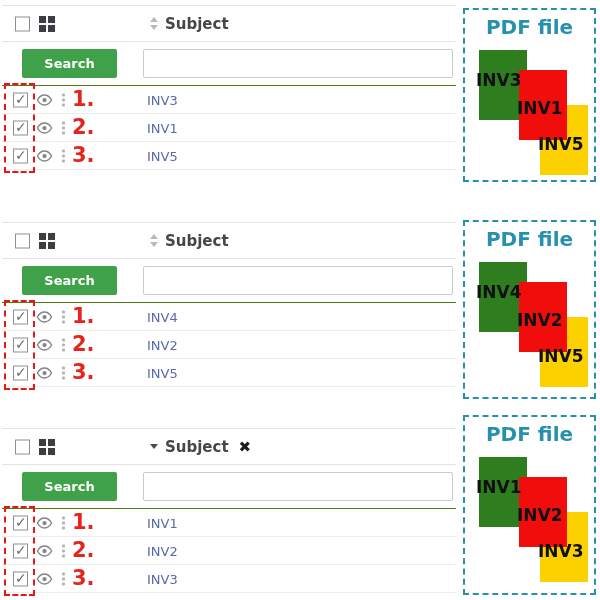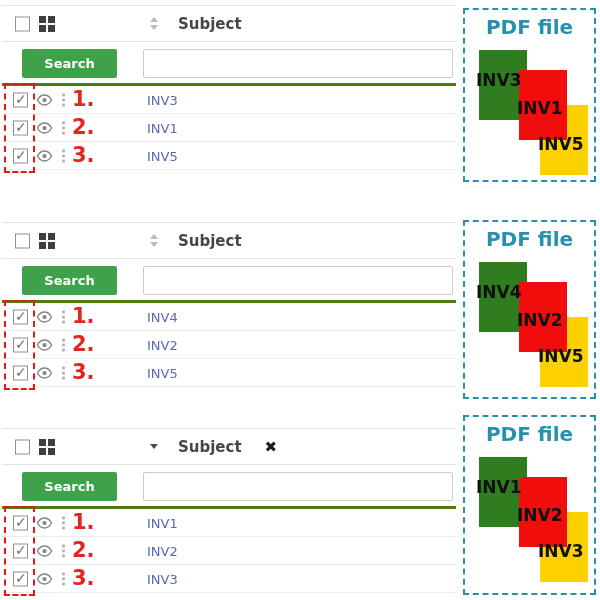--- a/index.html
+++ b/index.html
@@ -9,36 +9,36 @@
 
   .panel { position:absolute; left:0; width:600px; }
   .p1 { top:3px;   height:200px; }
   .p2 { top:218px; height:192px; }
   .p3 { top:412px; height:188px; }
 
   
   .tbl { position:absolute; left:2px; width:454px; }
   .p1 .tbl { top:2px; } .p2 .tbl { top:4px; } .p3 .tbl { top:16px; }
   .thead { position:relative; height:37px; border-top:1px solid #e4e4e4; border-bottom:1px solid #e4e4e4; }
-  .srow  { position:relative; height:44px; border-bottom:3px solid #4d7c0f; }
+  .srow  { position:relative; height:44px; border-bottom:1px solid #4d7c0f; }
   .drow  { position:relative; height:28px; border-bottom:1px solid #ececec; }
 
   .cb { position:absolute; top:50%; transform:translateY(-50%); width:15px; height:15px;
         border:1px solid #909090; background:#fff; }
   .thead .cb { left:13px; } .drow .cb { left:11px; }
   .cb.checked::after { content:"✓"; position:absolute; left:1px; top:-3px;
         font-size:14px; color:#6f6f6f; }
 
   .grid-icon { position:absolute; left:37px; top:50%; transform:translateY(-50%);
         width:16px; height:16px; display:grid; grid-template-columns:7px 7px;
         grid-template-rows:7px 7px; gap:2px; }
   .grid-icon i { background:#3e3e42; }
 
   .col-head { position:absolute; left:148px; top:50%; transform:translateY(-50%);
-        display:flex; align-items:center; gap:20px; font-size:15px; font-weight:700; color:#464646; }
+        display:flex; align-items:center; gap:7px; font-size:15px; font-weight:700; color:#464646; }
   .sort-both { display:flex; flex-direction:column; gap:3px; }
   .tri { width:0; height:0; border-left:4px solid transparent; border-right:4px solid transparent; }
   .tri.up   { border-bottom:5px solid #b9b9b9; }
   .tri.down { border-top:5px solid #b9b9b9; }
   .tri.down.dark { border-top-color:#4a4a4a; }
   .remove-x { font-size:15px; font-weight:800; color:#1c1c1c; margin-left:3px; }
 
   .search-btn { position:absolute; left:20px; top:7px; width:95px; height:29px;
         background:#3fa24a; border:none; border-radius:2px; color:#fff;
         font-family:inherit; font-size:13px; font-weight:700; text-align:center; line-height:29px; cursor:pointer; }

